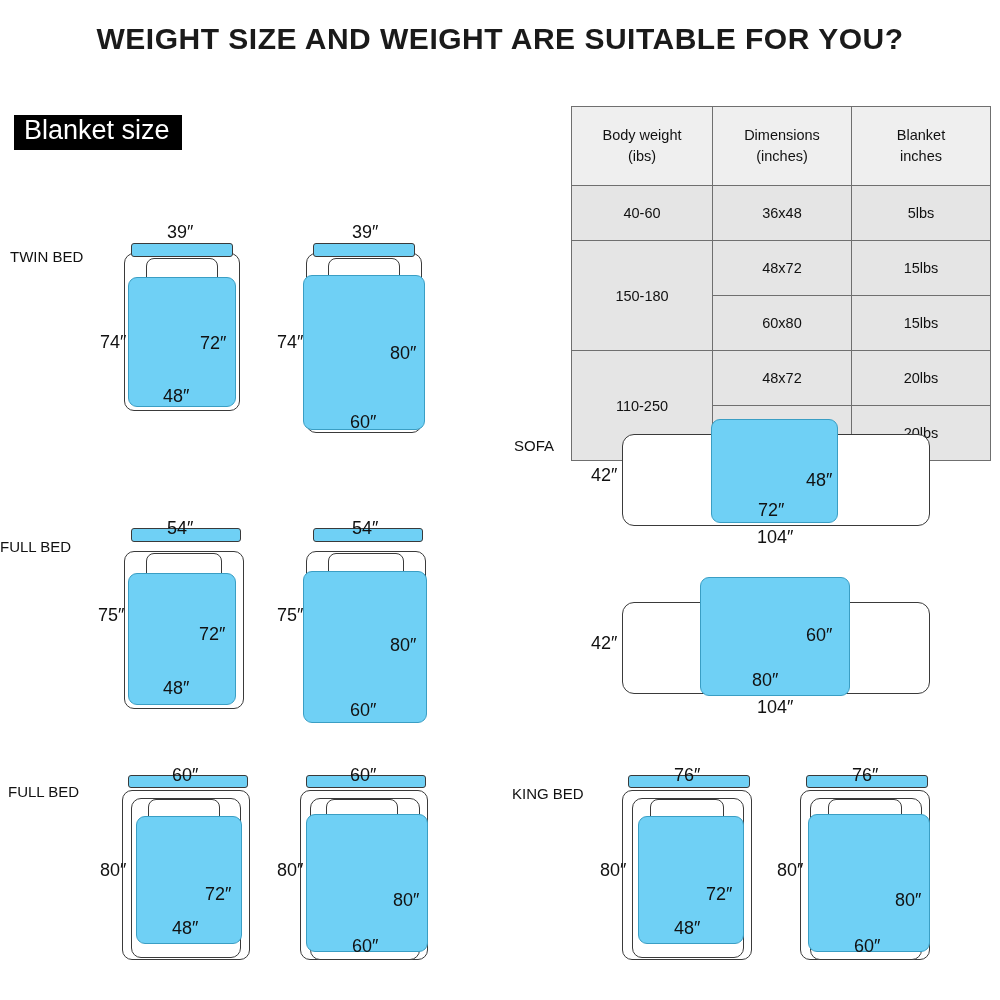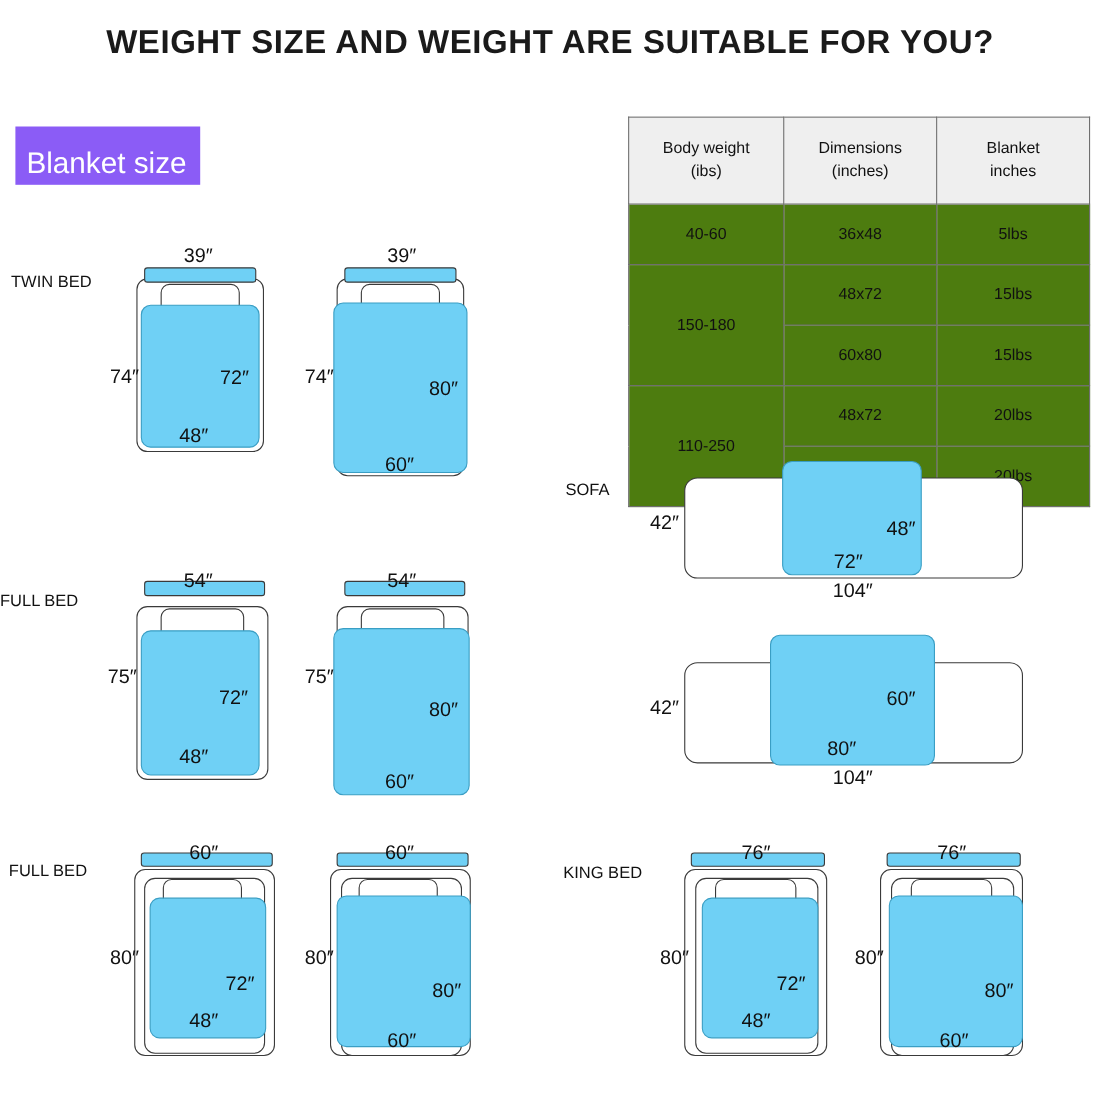--- a/index.html
+++ b/index.html
@@ -23,24 +23,24 @@
     text-align: center;
     font-size: 30px;
     font-weight: bold;
     letter-spacing: 0.5px;
     color: #1a1a1a;
   }
   .blanket-badge {
     position: absolute;
     left: 14px;
     top: 115px;
-    background: #8b5cf6;
+    background: #000000;
     color: #ffffff;
     font-size: 27px;
-    padding: 19px 12px 6px 10px;
+    padding: 1px 12px 6px 10px;
     line-height: 1.05;
   }
   
   .weight-table {
     position: absolute;
     left: 571px;
     top: 106px;
     border-collapse: collapse;
     font-size: 14.5px;
   }
@@ -53,21 +53,21 @@
   }
   .weight-table th {
     background: #efefef;
     font-weight: normal;
     height: 62px;
     width: 122px;
     line-height: 1.45;
   }
   .weight-table td {
     height: 38px;
-    background: #4d7c0f;
+    background: #e5e5e5;
   }
   .weight-table td.col0 { width: 124px; }
   .weight-table td.col1 { width: 122px; }
   .weight-table td.col2 { width: 122px; }
 
   
   .row-label {
     position: absolute;
     font-size: 15px;
     color: #111;

